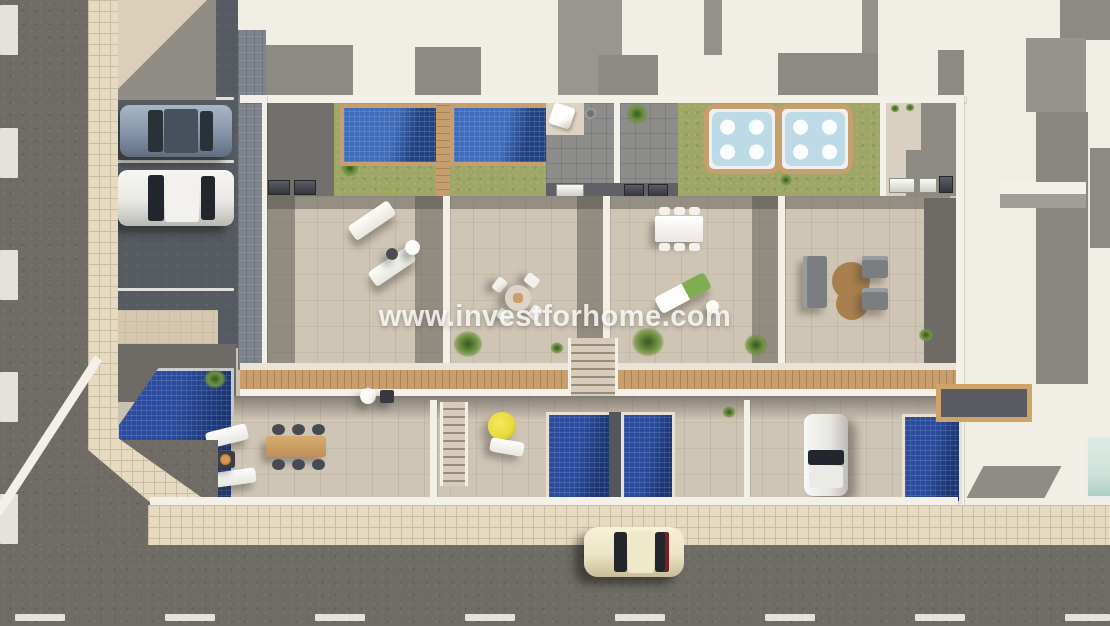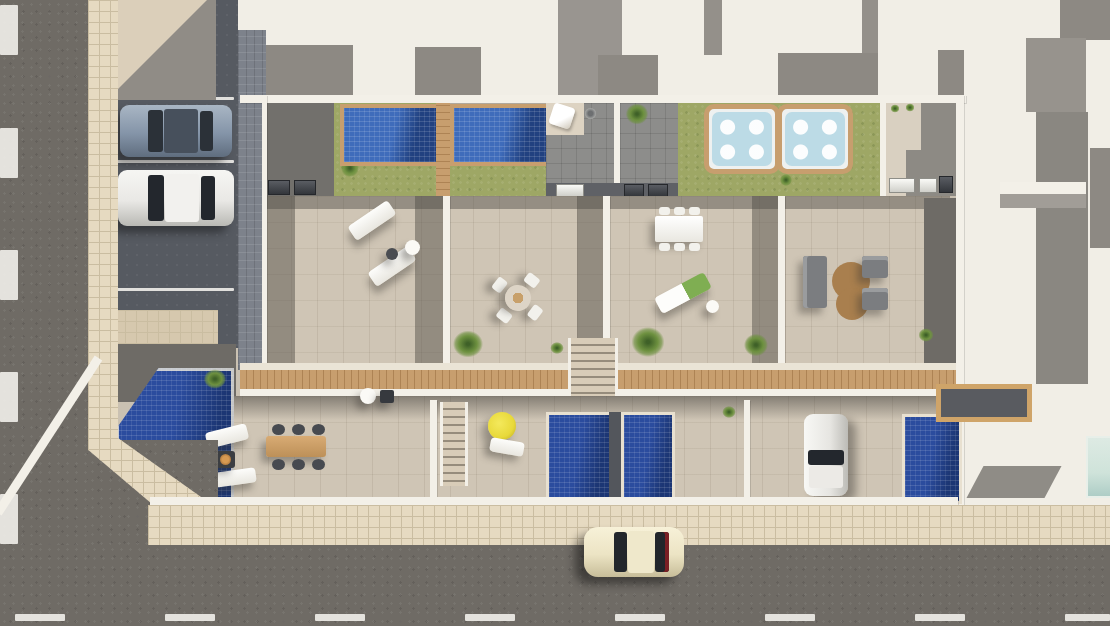--- a/index.html
+++ b/index.html
@@ -269,13 +269,14 @@
   <div class="a dash" style="left:765px;top:614px;width:50px;height:7px;"></div>
   <div class="a dash" style="left:915px;top:614px;width:50px;height:7px;"></div>
   <div class="a dash" style="left:1065px;top:614px;width:45px;height:7px;"></div>
 
   <div class="a car" style="left:584px;top:527px;width:100px;height:50px;background:linear-gradient(180deg,#f7f1d8,var(--car-cream) 55%,#c7bd99);box-shadow:-9px 7px 10px rgba(0,0,0,.42);border-radius:14px;">
     <div class="a" style="left:30px;top:5px;width:13px;height:40px;background:#22262b;border-radius:3px;"></div>
     <div class="a" style="left:44px;top:4px;width:26px;height:42px;background:#efe8cb;border-radius:3px;"></div>
     <div class="a" style="left:71px;top:5px;width:14px;height:40px;background:#22262b;border-radius:3px;box-shadow:inset -4px 0 0 #7a1f24;"></div>
   </div>
 
+  <div class="a" id="watermark" style="left:50%;top:300px;transform:translateX(-50%);">www.investforhome.com</div>
 </div>
 
 </body></html>

